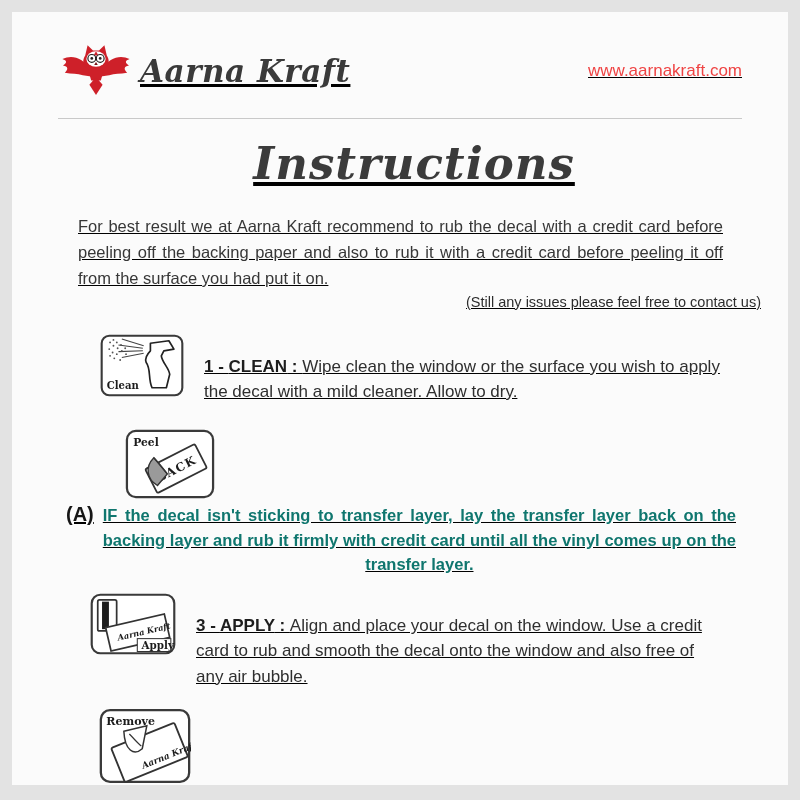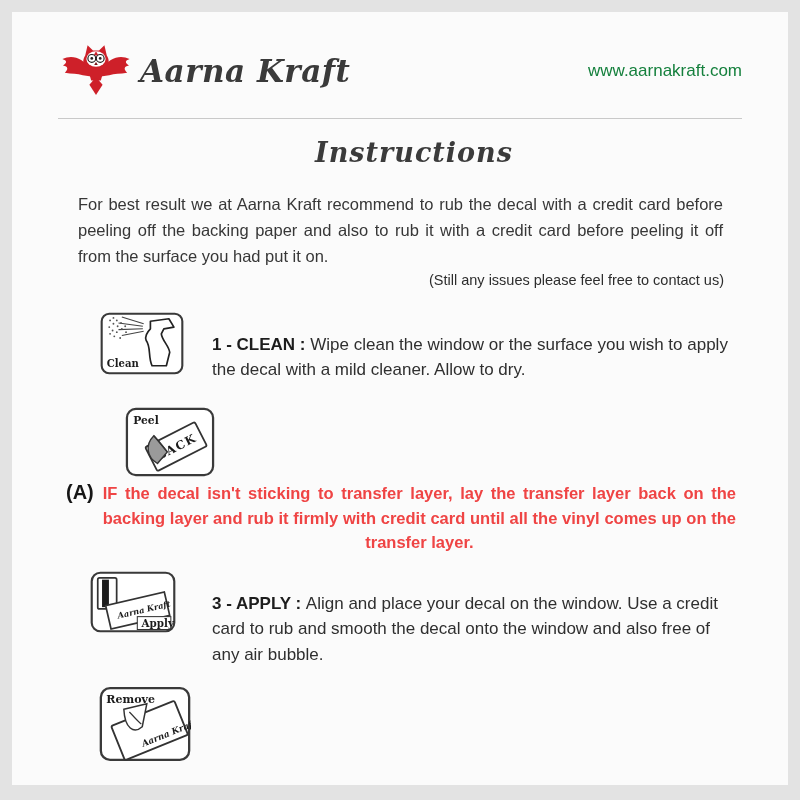--- a/index.html
+++ b/index.html
@@ -5,66 +5,67 @@
   html,body { margin:0; padding:0; }
   body {
     width:800px; height:800px; position:relative;
     background:#e3e3e3;
     font-family:"Liberation Sans", sans-serif;
     -webkit-font-smoothing:antialiased;
   }
   .card {
     position:absolute; left:12px; top:12px; width:776px; height:773px;
     background:#fbfbfb;
+    text-decoration:underline;
   }
 
   
   .header { display:flex; align-items:center; justify-content:space-between; padding:30px 46px 0 48px; }
   .brand { display:flex; align-items:center; gap:8px; }
   .brand-name {
     font-family:"DejaVu Serif", serif; font-style:italic; font-weight:bold;
     font-size:31px; color:#3a3a3a; letter-spacing:0.5px;
   }
-  .website { font-size:17px; color:#15803d; }
+  .website { font-size:17px; color:#ef4444; }
   .divider { border:none; border-top:1px solid #c9c9c9; margin:18px 46px 0 46px; }
 
   
   .title {
     text-align:center; font-family:"DejaVu Serif", serif; font-style:italic; font-weight:bold;
-    font-size:27px; color:#3b3b3b; margin-top:18px; letter-spacing:1px;padding-left:28px;
+    font-size:45px; color:#3b3b3b; margin-top:18px; letter-spacing:1px;padding-left:28px;
   }
 
   
   .intro {
     margin:24px 65px 0 66px; font-size:16.5px; line-height:1.57;
     color:#373737; text-align:justify;
   }
-  .aside { margin:2px 64px 0 0; text-align:right; font-size:14.5px; color:#2d2d2d; }
+  .aside { margin:2px 27px 0 0; text-align:right; font-size:14.5px; color:#2d2d2d; }
 
   
   .step-row { display:flex; align-items:flex-start; }
   .step-text { font-size:17px; line-height:1.48; color:#2f2f2f; }
   .step-text b { color:#1d1d1d; }
   .kw { color:#2e3192; font-weight:bold; }
 
   .row-1 { margin:24px 0 0 88px; }
-  .row-1 .step-text { width:532px; margin-left:28px; padding-top:3px; }
+  .row-1 .step-text { width:532px; margin-left:20px; padding-top:3px; }
   .row-2 { margin:12px 0 0 99px; }
   .row-2 .step-text { width:492px; padding-top:2px; }
   .row-2 .icon { margin-left:14px; margin-top:-4px; }
   .row-3 { margin:16px 0 0 78px; }
-  .row-3 .step-text { width:530px; margin-left:36px; padding-top:3px; }
+  .row-3 .step-text { width:530px; margin-left:20px; padding-top:3px; }
   .row-4 { margin:8px 0 0 75px; }
   .row-4 .step-text { width:548px; text-align:justify; padding-top:6px; }
   .row-4 .icon { margin-left:12px; margin-top:-6px; }
 
   
   .note { display:flex; align-items:flex-start; margin:6px 52px 0 54px; }
   .note-label { font-size:20px; font-weight:bold; color:#161616; margin-right:9px; line-height:1.15; white-space:nowrap; }
-  .note-text { font-size:16.5px; font-weight:bold; color:#ef4444; line-height:1.5; flex:1; }
+  .note-text { font-size:16.5px; font-weight:bold; color:#0f766e; line-height:1.5; flex:1; }
   .note-a { margin-top:4px; }
   .note-a .note-text { text-align:justify; text-align-last:center; }
 
   
   .ic-label  { font-family:"DejaVu Serif", serif; font-weight:bold; font-size:12px; fill:#1c1c1c; }
   .ic-card   { font-family:"DejaVu Serif", serif; font-weight:bold; font-size:13px; fill:#1c1c1c; letter-spacing:1.5px; }
   .ic-script { font-family:"DejaVu Serif", serif; font-style:italic; font-weight:bold; font-size:9.5px; fill:#1c1c1c; }
   .icon { flex:0 0 auto; }
 </style>
 </head>

